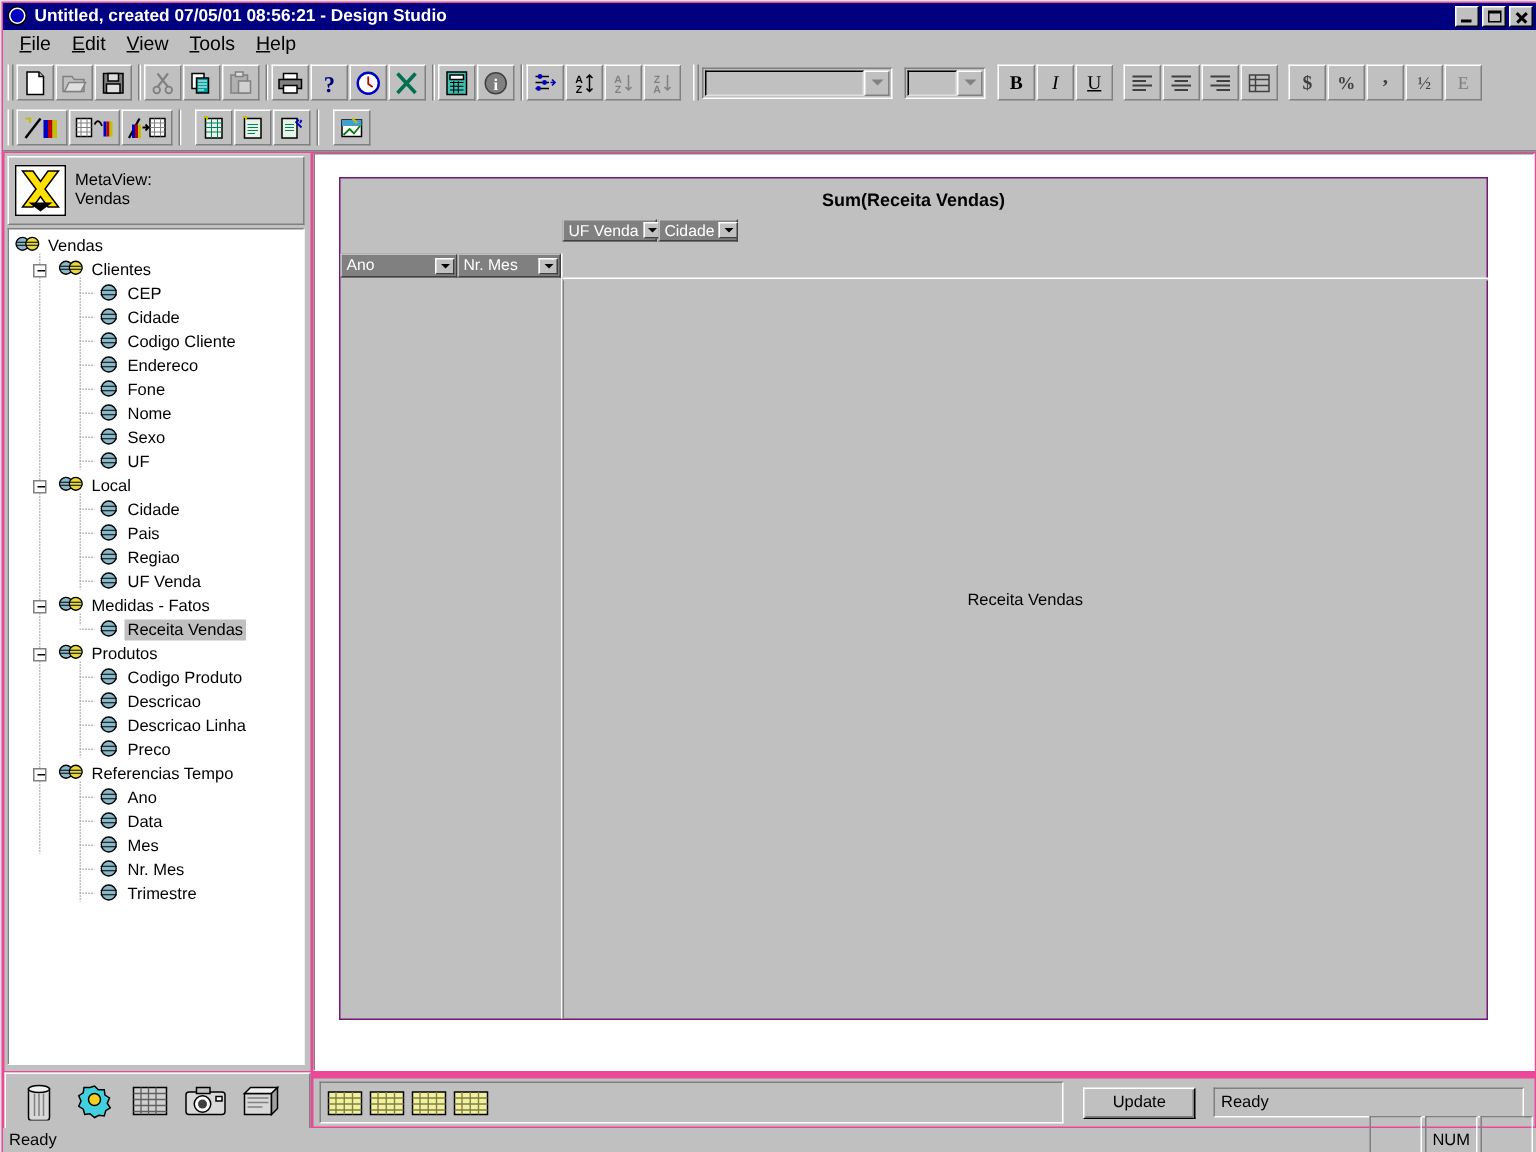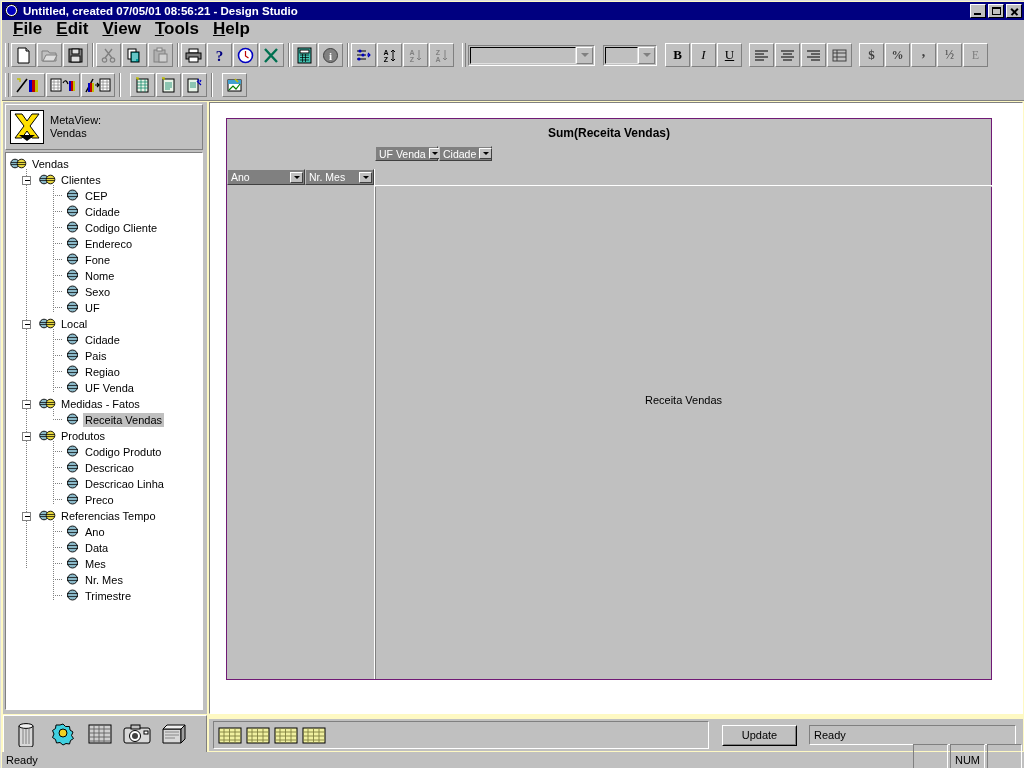--- a/index.html
+++ b/index.html
@@ -10,21 +10,21 @@
     font-family: "Liberation Sans", sans-serif;
     font-size: 11px;
     -webkit-font-smoothing: none;
   }
   * { box-sizing: border-box; }
 
   
   #app {
     position: absolute; left:0; top:0;
     width: 1024px; height: 768px;
-    background: #fef9c3;
+    background: #ec4899;
     border-top: 1px solid #dfdfdf;
     border-left: 1px solid #dfdfdf;
   }
 
   
   #titlebar {
     position: absolute; left: 1px; top: 1px;
     width: 1022px; height: 18px;
     background: #000080;
     display: flex; align-items: center;
@@ -83,25 +83,24 @@
   
   #menubar {
     position: absolute; left: 1px; top: 19px;
     width: 1022px; height: 18px;
     background: #c0c0c0;
     display:flex; align-items:center;
     padding-left: 4px;
   }
   .menu-item {
     padding: 1px 7px 2px 7px;
-    font-size: 17px;
+    font-size: 13px;
     color: #000;
     cursor: default;
     white-space:nowrap;
-    font-weight:bold;
   }
   .menu-item u { text-decoration: underline; }
 
   
   #tb-wrap {
     position:absolute; left:1px; top:37px;
     width: 1022px; height: 63px;
     background:#c0c0c0;
     border-bottom: 1px solid #808080;
   }

